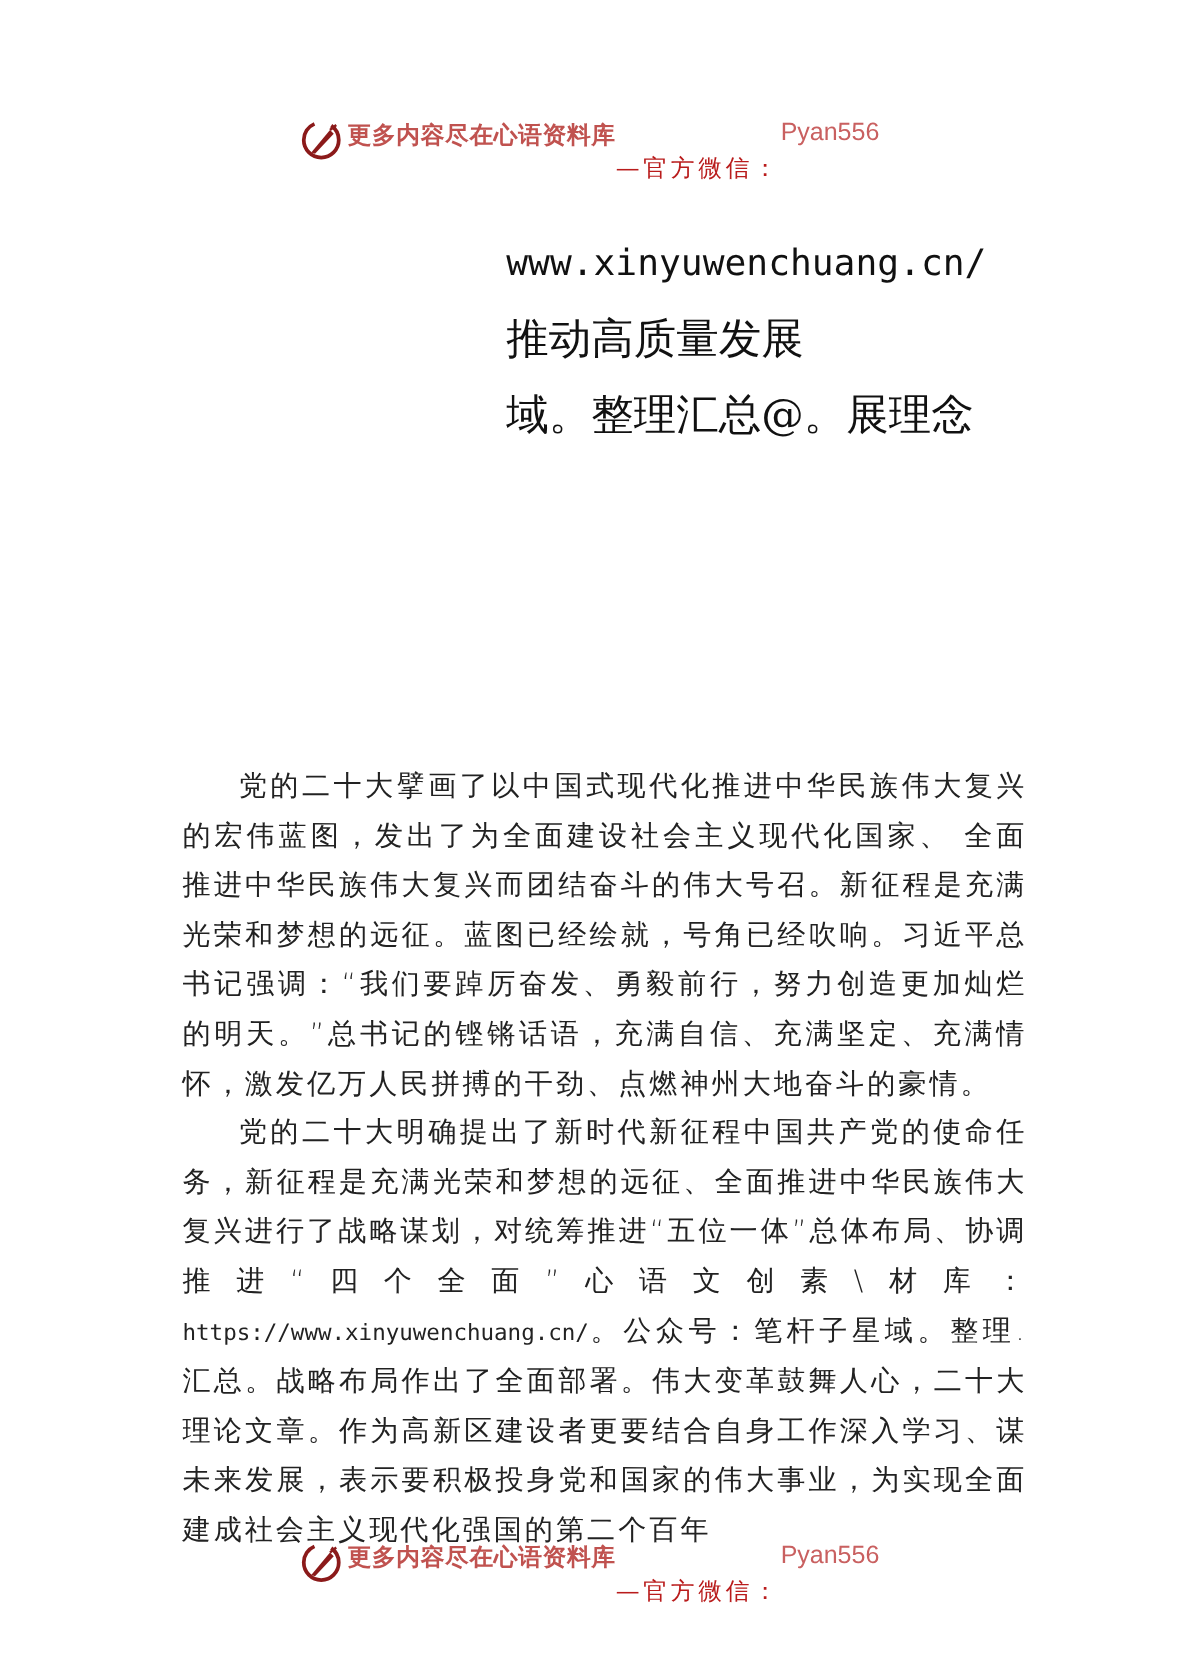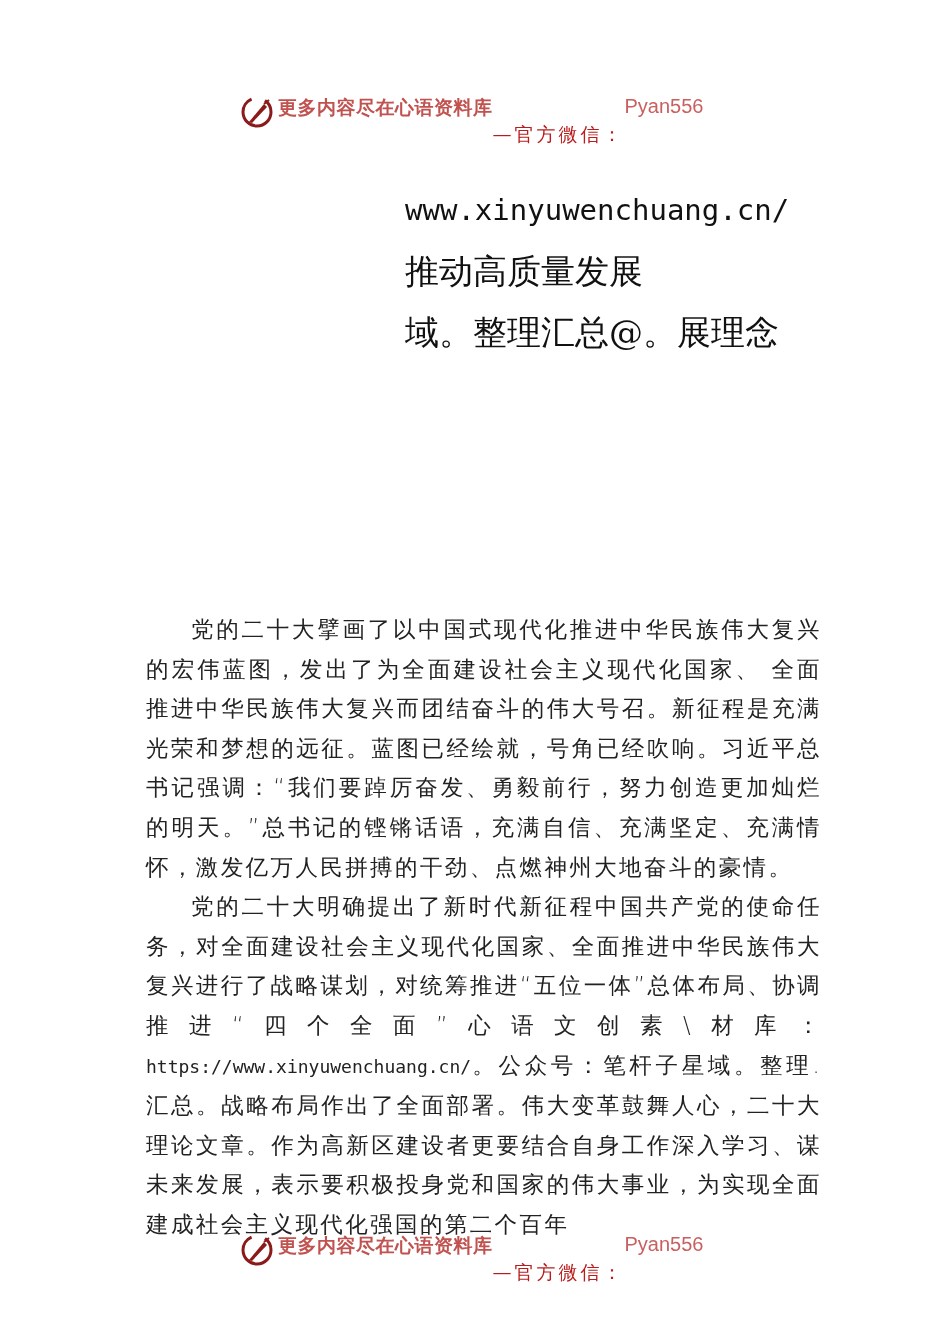--- a/index.html
+++ b/index.html
@@ -49,21 +49,21 @@
 </div>
 
 <div class="title">
   <div class="indent mono">www.xinyuwenchuang.cn/</div>
   <div class="indent">推动高质量发展</div>
   <div class="indent">域。整理汇总@。展理念</div>
 </div>
 
 <div class="body">
   <p>党的二十大擘画了以中国式现代化推进中华民族伟大复兴的宏伟蓝图，发出了为全面建设社会主义现代化国家、 全面推进中华民族伟大复兴而团结奋斗的伟大号召。新征程是充满光荣和梦想的远征。蓝图已经绘就，号角已经吹响。习近平总书记强调：“我们要踔厉奋发、勇毅前行，努力创造更加灿烂的明天。”总书记的铿锵话语，充满自信、充满坚定、充满情怀，激发亿万人民拼搏的干劲、点燃神州大地奋斗的豪情。</p>
-  <p><span>党的二十大明确提出了新时代新征程中国共产党的使命任务，对全面建设社会主义现代化国家、全面推进中华民族伟大复兴进行了战略谋划，对统筹推进“五位一体”总体布局、协调推进“四个全面”心语文创素\材库：</span><span class="u">https://www.xinyuwenchuang.cn/</span><span>。公众号：笔杆子星域。整理.汇总。战略布局作出了全面部署。伟大变革鼓舞人心，二十大理论文章。作为高新区建设者更要结合自身工作深入学习、谋未来发展，表示要积极投身党和国家的伟大事业，为实现全面建成社会主义现代化强国的第二个百年</span></p>
+  <p><span>党的二十大明确提出了新时代新征程中国共产党的使命任务，新征程是充满光荣和梦想的远征、全面推进中华民族伟大复兴进行了战略谋划，对统筹推进“五位一体”总体布局、协调推进“四个全面”心语文创素\材库：</span><span class="u">https://www.xinyuwenchuang.cn/</span><span>。公众号：笔杆子星域。整理.汇总。战略布局作出了全面部署。伟大变革鼓舞人心，二十大理论文章。作为高新区建设者更要结合自身工作深入学习、谋未来发展，表示要积极投身党和国家的伟大事业，为实现全面建成社会主义现代化强国的第二个百年</span></p>
 </div>
 
 <div class="banner bottom">
   <svg class="logo" viewBox="0 0 34 34">
     <circle cx="17" cy="17" r="14" fill="none" stroke="#8b1a1a" stroke-width="3" stroke-dasharray="60 14"></circle>
     <path d="M9 27 L24 9 L27 12 L12 28 Z" fill="#8b1a1a"></path>
     <path d="M24 9 L29 5" stroke="#8b1a1a" stroke-width="2"></path>
   </svg>
   <span class="b-red">更多内容尽在心语资料库</span>
   <span class="b-gray">—官方微信：</span>

